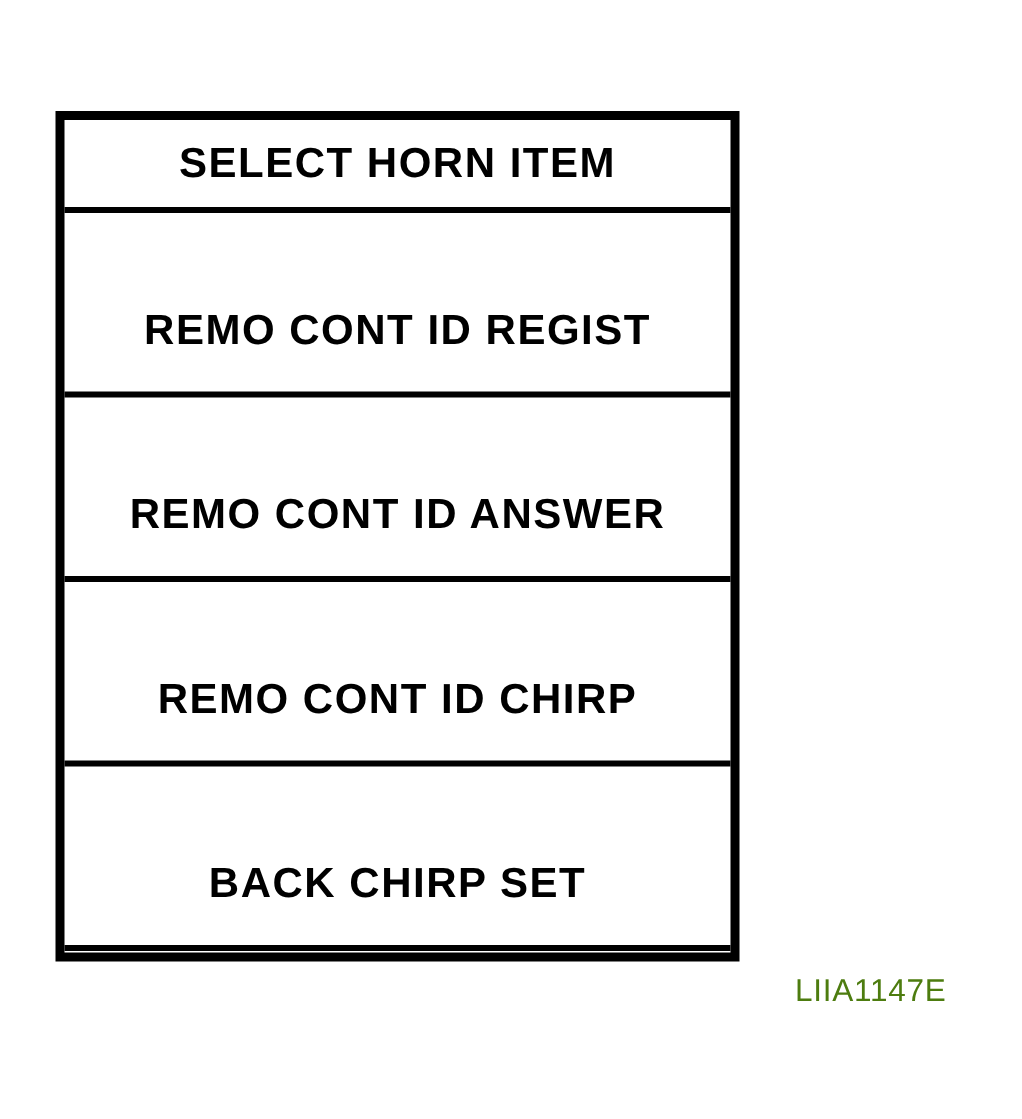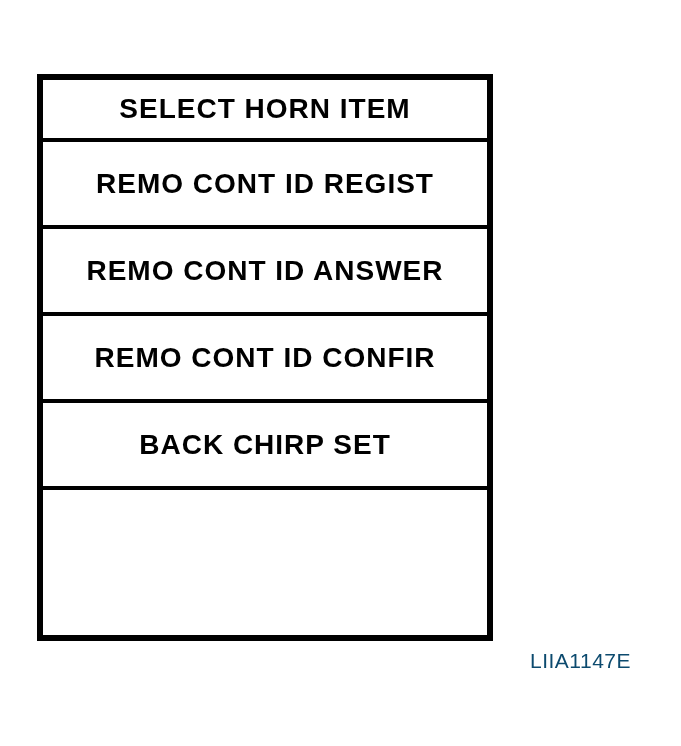--- a/index.html
+++ b/index.html
@@ -29,38 +29,38 @@
     align-items: center;
     justify-content: center;
     border-bottom: 4px solid var(--line, #000);
     font-weight: bold;
     font-size: 28px;
     letter-spacing: 1px;
     color: var(--text, #000);
     white-space: nowrap;
   }
   .menu-row.title { height: 62px; }
-  .menu-row.item  { height: 87px; }
+  .menu-row.item  { height: 87px; margin-top: 36px; }
   .menu-row.empty { flex: 1; border-bottom: none; }
   .figure-code {
     position: absolute;
     left: 530px;
     top: 649px;
     font-size: 21px;
     font-weight: 400;
     letter-spacing: 0.5px;
-    color: #0c4a6e;
+    color: #4d7c0f;
   }
 </style>
 </head>
 <body>
 
 <div class="page">
   <div class="menu-box">
     <div class="menu-row title">SELECT HORN ITEM</div>
     <div class="menu-row item">REMO CONT ID REGIST</div>
     <div class="menu-row item">REMO CONT ID ANSWER</div>
-    <div class="menu-row item">REMO CONT ID CONFIR</div>
+    <div class="menu-row item">REMO CONT ID CHIRP</div>
     <div class="menu-row item">BACK CHIRP SET</div>
     <div class="menu-row empty"></div>
   </div>
   <div class="figure-code">LIIA1147E</div>
 </div>
 
 </body></html>

